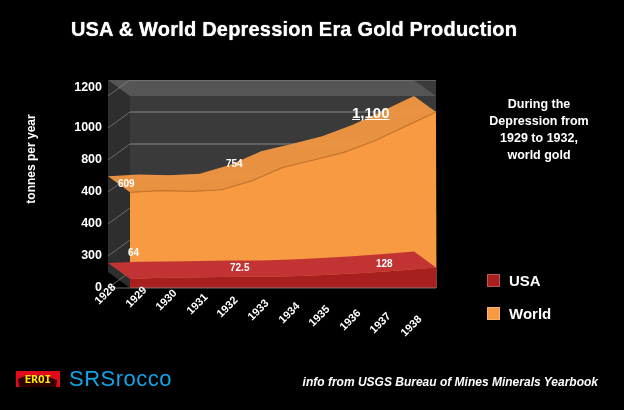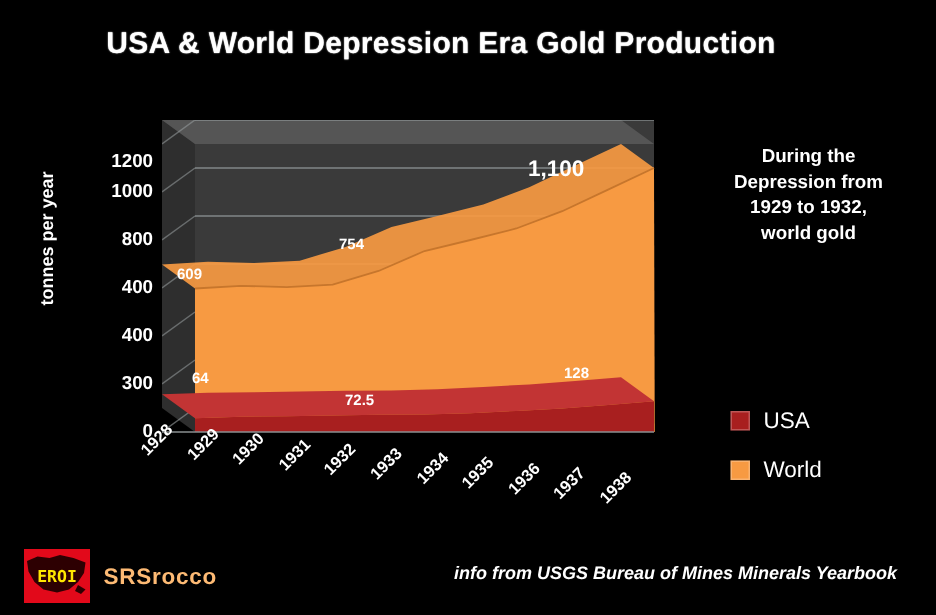--- a/index.html
+++ b/index.html
@@ -55,36 +55,36 @@
     font-size:12.5px;font-weight:bold;line-height:17px;color:#ffffff;
   }
 
   
   .legend{position:absolute;left:487px;top:272px;width:130px;}
   .legend-item{display:flex;align-items:center;margin-bottom:16px;}
   .legend-swatch{
     width:11px;height:11px;display:inline-block;margin-right:9px;
     border:1px solid rgba(255,255,255,.25);
   }
-  .legend-label{font-size:15px;font-weight:normal;color:#ffffff;}
+  .legend-label{font-size:15px;font-weight:bold;color:#ffffff;}
 
   
   .footer{position:absolute;left:0;bottom:0;width:624px;height:52px;}
   .logo-wrap{position:absolute;left:16px;top:8px;display:flex;align-items:center;}
   .logo-badge{
-    position:relative;width:44px;height:36px;background:#e2091a;
+    position:relative;width:44px;height:16px;background:#e2091a;
     display:flex;align-items:center;justify-content:center;overflow:hidden;
   }
   .logo-map{position:absolute;left:0;top:0;}
   .logo-eroi{
     position:relative;z-index:2;font-size:11px;font-weight:bold;color:#ffe800;
     letter-spacing:0px;font-family:"DejaVu Sans Mono","Liberation Mono",monospace;
   }
   .logo-text{
-    margin-left:9px;font-size:15px;font-weight:bold;color:#fdba74;
+    margin-left:9px;font-size:22px;font-weight:normal;color:#0ea5e9;
     letter-spacing:.5px;
   }
   .source-note{
     position:absolute;right:26px;top:17px;
     font-size:12px;font-weight:bold;font-style:italic;color:#ffffff;
   }
 </style>
 </head>
 <body>
 
@@ -94,21 +94,21 @@
 
   <div class="y-axis-title">tonnes per year</div>
 
   <div class="y-ticks">
       <div class="y-tick" style="top: 200px;">0</div>
       <div class="y-tick" style="top: 168px;">300</div>
       <div class="y-tick" style="top: 136px;">400</div>
       <div class="y-tick" style="top: 104px;">400</div>
       <div class="y-tick" style="top: 72px;">800</div>
       <div class="y-tick" style="top: 40px;">1000</div>
-      <div class="y-tick" style="top: 20px;">1200</div>
+      <div class="y-tick" style="top: 0;">1200</div>
     </div>
 
   <div class="plot-area">
     <svg class="plot-svg" id="plot-svg" width="336" height="226">
         <rect x="0" y="0" width="328" height="192" fill="#3a3a3a"></rect>
         <polygon points="0,0 22,16 22,208 0,192" fill="#2e2e2e"></polygon>
         <polygon points="0,0 22,16 328,16 306,0" fill="#555555"></polygon>
         <line x1="22" y1="160" x2="328" y2="160" stroke="#9aa0a2" stroke-width="1" opacity="0.75"></line>
         <line x1="0" y1="176" x2="22" y2="160" stroke="#9aa0a2" stroke-width="1" opacity="0.55"></line>
         <line x1="22" y1="128" x2="328" y2="128" stroke="#9aa0a2" stroke-width="1" opacity="0.75"></line>
@@ -148,24 +148,24 @@
       <div class="x-tick" style="left: 275.6px; top: 317.2px;">1934</div>
       <div class="x-tick" style="left: 306.2px; top: 320.4px;">1935</div>
       <div class="x-tick" style="left: 336.8px; top: 323.6px;">1936</div>
       <div class="x-tick" style="left: 367.4px; top: 326.8px;">1937</div>
       <div class="x-tick" style="left: 398px; top: 330px;">1938</div>
     </div>
 
   <div class="x-ticks" id="data-labels-layer">
       <div class="data-label " style="left: 118px; top: 178px;">609</div>
       <div class="data-label " style="left: 226px; top: 158px;">754</div>
-      <div class="data-label big" style="left: 352px; top: 104px;">1,100</div>
+      <div class="data-label big" style="left: 352px; top: 104px; text-decoration: underline;">1,100</div>
       <div class="data-label " style="left: 128px; top: 247px;">64</div>
       <div class="data-label " style="left: 230px; top: 262px;">72.5</div>
-      <div class="data-label " style="left: 376px; top: 244px;">128</div>
+      <div class="data-label " style="left: 376px; top: 258px;">128</div>
     </div>
 
   <div class="annotation">
       <div>During the</div>
       <div>Depression from</div>
       <div>1929 to 1932,</div>
       <div>world gold</div>
     </div>
 
   <div class="legend">

